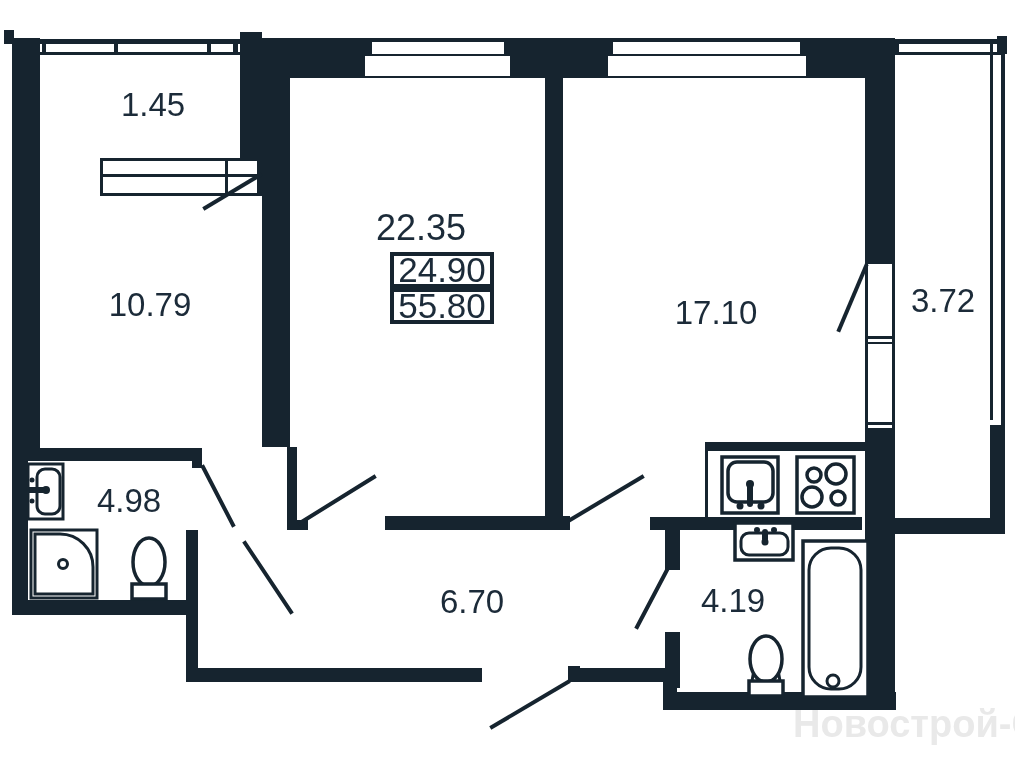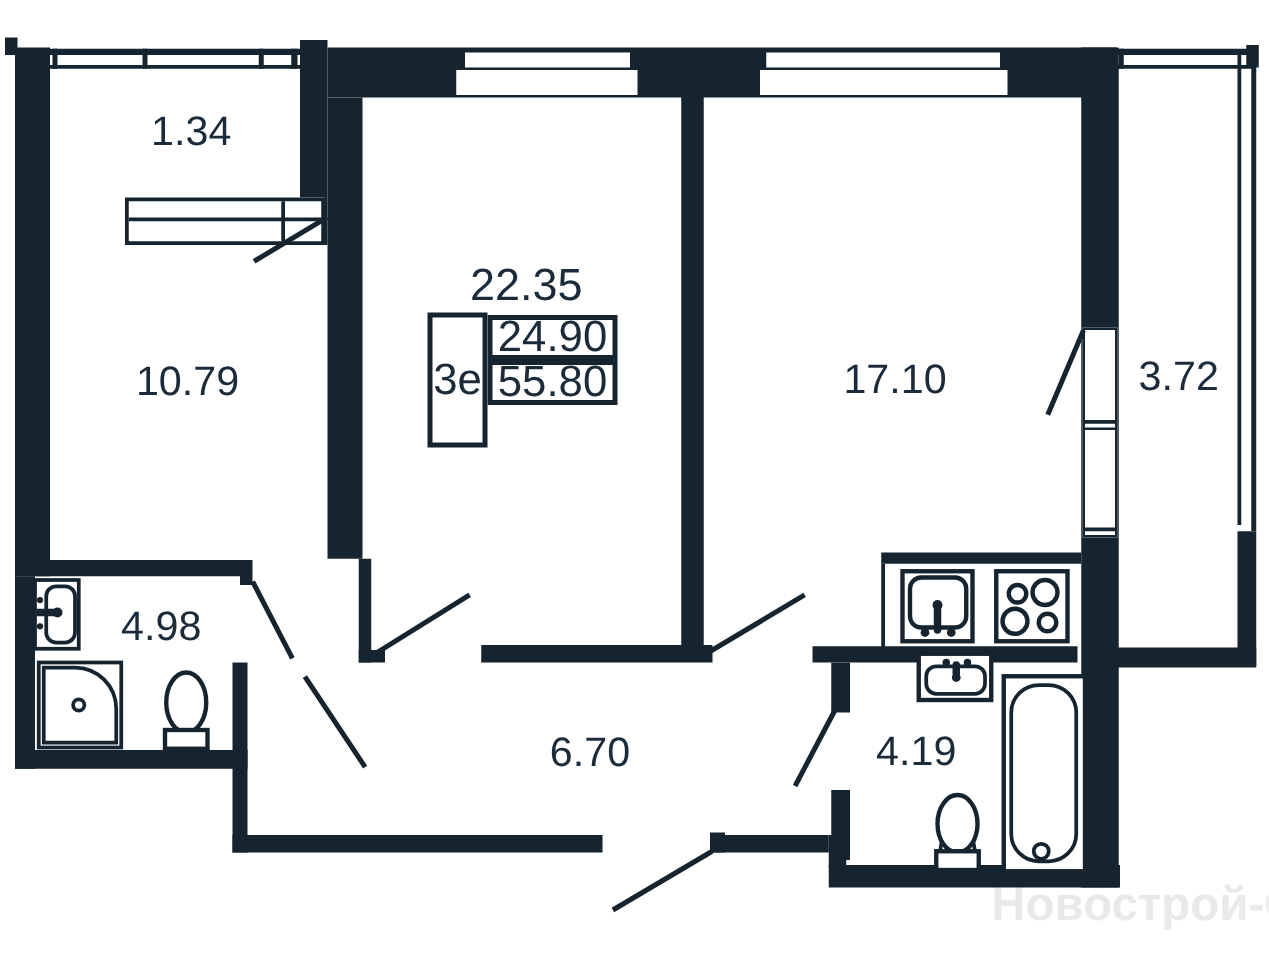--- a/index.html
+++ b/index.html
@@ -164,26 +164,25 @@
       <ellipse cx="766" cy="659" rx="16" ry="23" fill="#fff" stroke="#16242f" stroke-width="3.5"></ellipse>
       <rect x="749" y="681" width="34" height="15" fill="#fff" stroke="#16242f" stroke-width="3.5"></rect>
     </g>
     <g>
       <rect x="803" y="541" width="65" height="156" fill="#fff" stroke="#16242f" stroke-width="3.5"></rect>
       <rect x="809" y="548" width="52" height="141" rx="22" fill="none" stroke="#16242f" stroke-width="3"></rect>
       <circle cx="833" cy="681" r="6" fill="none" stroke="#16242f" stroke-width="3"></circle>
     </g>
   </svg>
 
-  <div class="lbl z6" style="left:100px;top:88px;width:106px">1.34</div>
+  <div class="lbl z6" style="left:100px;top:88px;width:106px">1.45</div>
   <div class="lbl z6" style="left:90px;top:288px;width:120px">10.79</div>
   <div class="lbl z6" style="left:361px;top:210px;width:120px;font-size:36px">22.35</div>
-  <div class="lbl z6" style="left:654px;top:286px;width:124px">17.10</div>
+  <div class="lbl z6" style="left:654px;top:296px;width:124px">17.10</div>
   <div class="lbl z6" style="left:901px;top:284px;width:84px">3.72</div>
   <div class="lbl z6" style="left:77px;top:484px;width:104px">4.98</div>
   <div class="lbl z6" style="left:410px;top:585px;width:124px">6.70</div>
   <div class="lbl z6" style="left:671px;top:584px;width:124px">4.19</div>
 
-  <div class="cell z6" style="left:342px;top:250px;width:48px;height:108px">3е</div>
   <div class="cell z6" style="left:390px;top:252px;width:104px;height:36px">24.90</div>
   <div class="cell z6" style="left:390px;top:288px;width:104px;height:36px">55.80</div>
 
 </div>
 
 </body></html>

